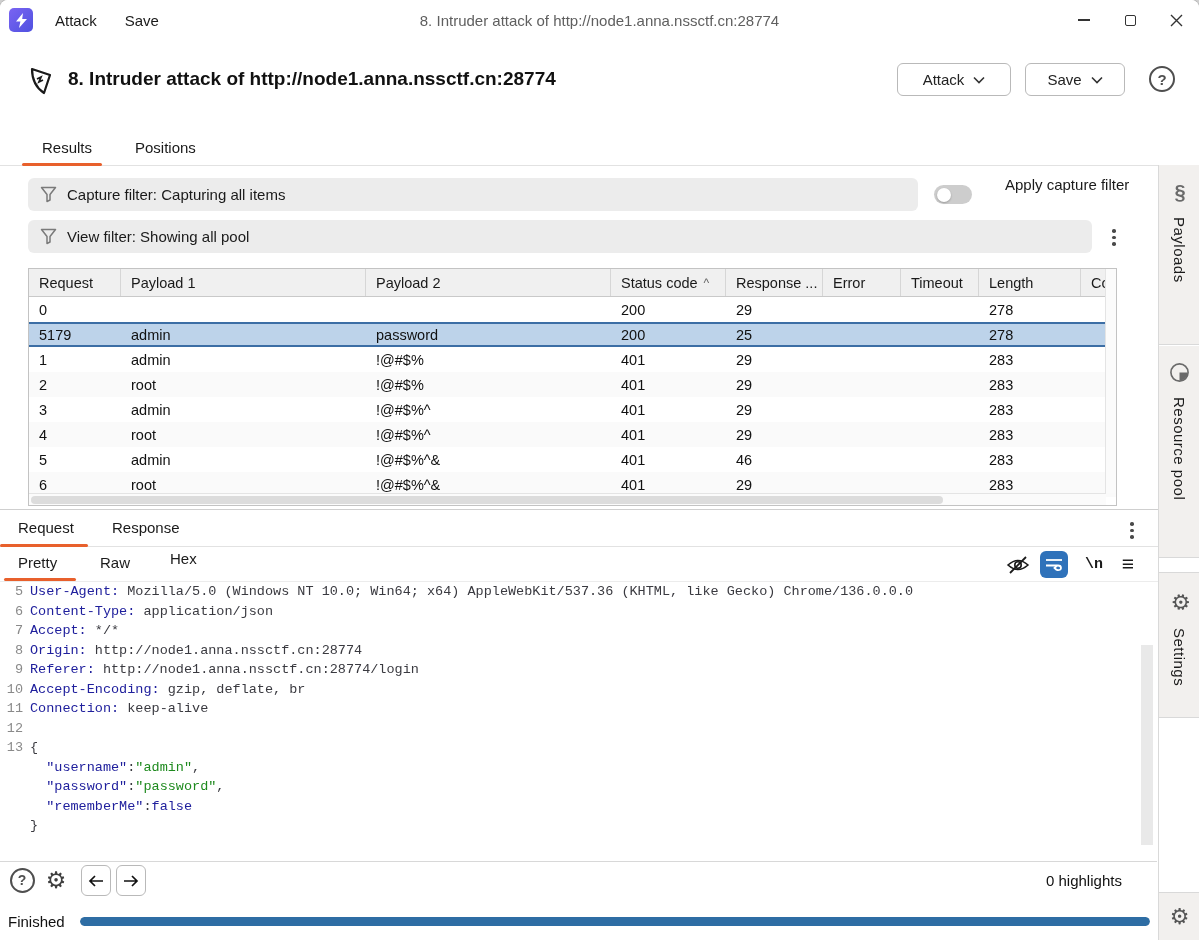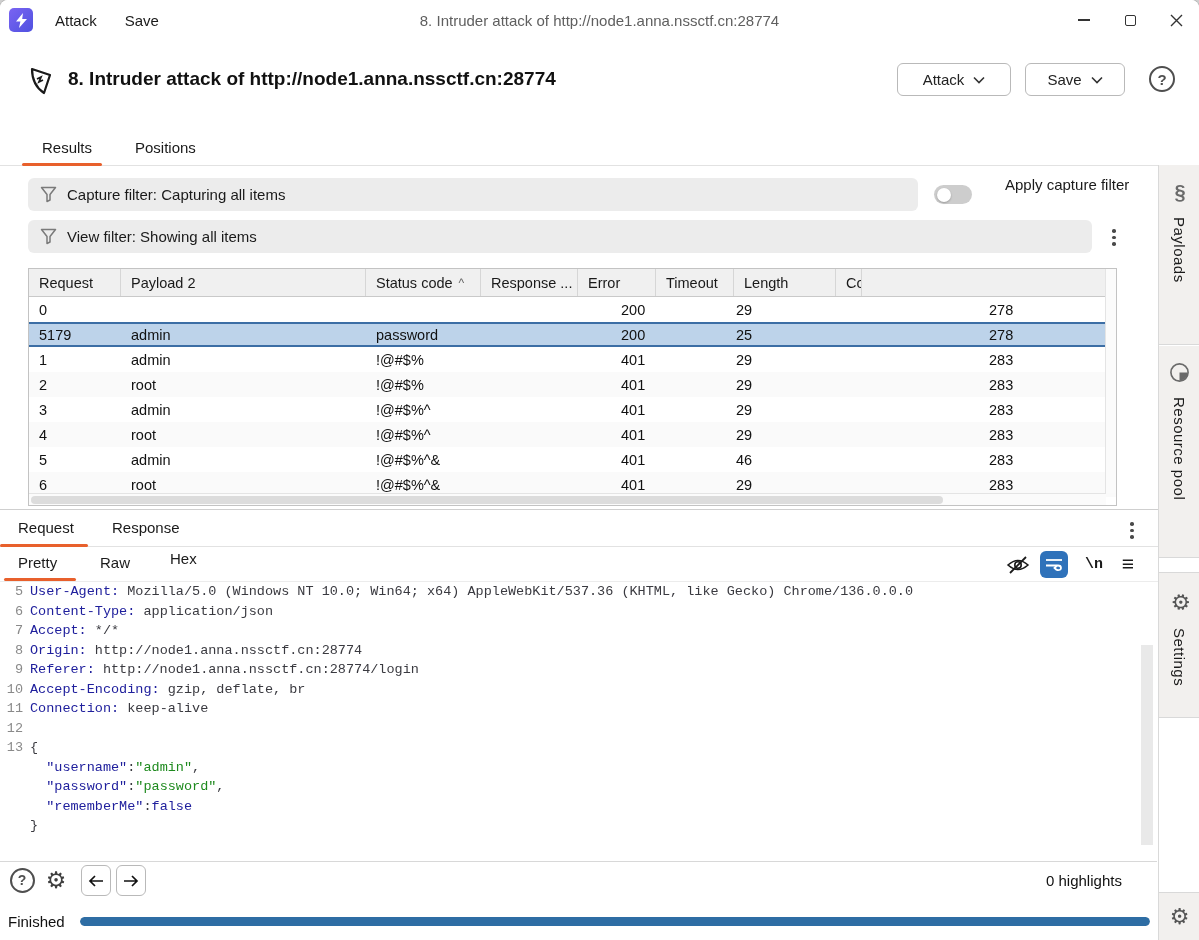--- a/index.html
+++ b/index.html
@@ -176,32 +176,35 @@
   </div>
   <div class="toggle" style="left:934px; top:185px;">
     <div class="knob"></div>
   </div>
   <div class="abs" style="left:985px; top:176px; font-size:15px;margin-left:20px;">Apply capture filter</div>
 
   <div class="filter-bar" style="left:28px; top:220px; width:1064px;">
     <svg width="17" height="17" viewBox="0 0 17 17">
       <path d="M1.5 1.5 H15.5 L10 8.5 V14 L7 15.5 V8.5 Z" fill="none" stroke="#7a7a7a" stroke-width="1.5" stroke-linejoin="round"></path>
     </svg>
-    <span>View filter: Showing all items</span>
+    <span>View filter: Showing all pool</span>
   </div>
   <div class="abs kebab" style="left:1108px; top:225px;">
     <i></i>
       <i></i>
       <i></i>
   </div>
 
   <div class="abs" id="results-table">
     <div class="t-header" id="table-header">
         <div class="t-hcell" style="width: 92px;">
           <span>Request</span>
+        </div>
+        <div class="t-hcell" style="width: 245px;">
+          <span>Payload 1</span>
         </div>
         <div class="t-hcell" style="width: 245px;">
           <span>Payload 2</span>
         </div>
         <div class="t-hcell" style="width: 115px;">
           <span>Status code</span>
           <span class="sort">^</span>
         </div>
         <div class="t-hcell" style="width: 97px;">
           <span>Response ...</span>

